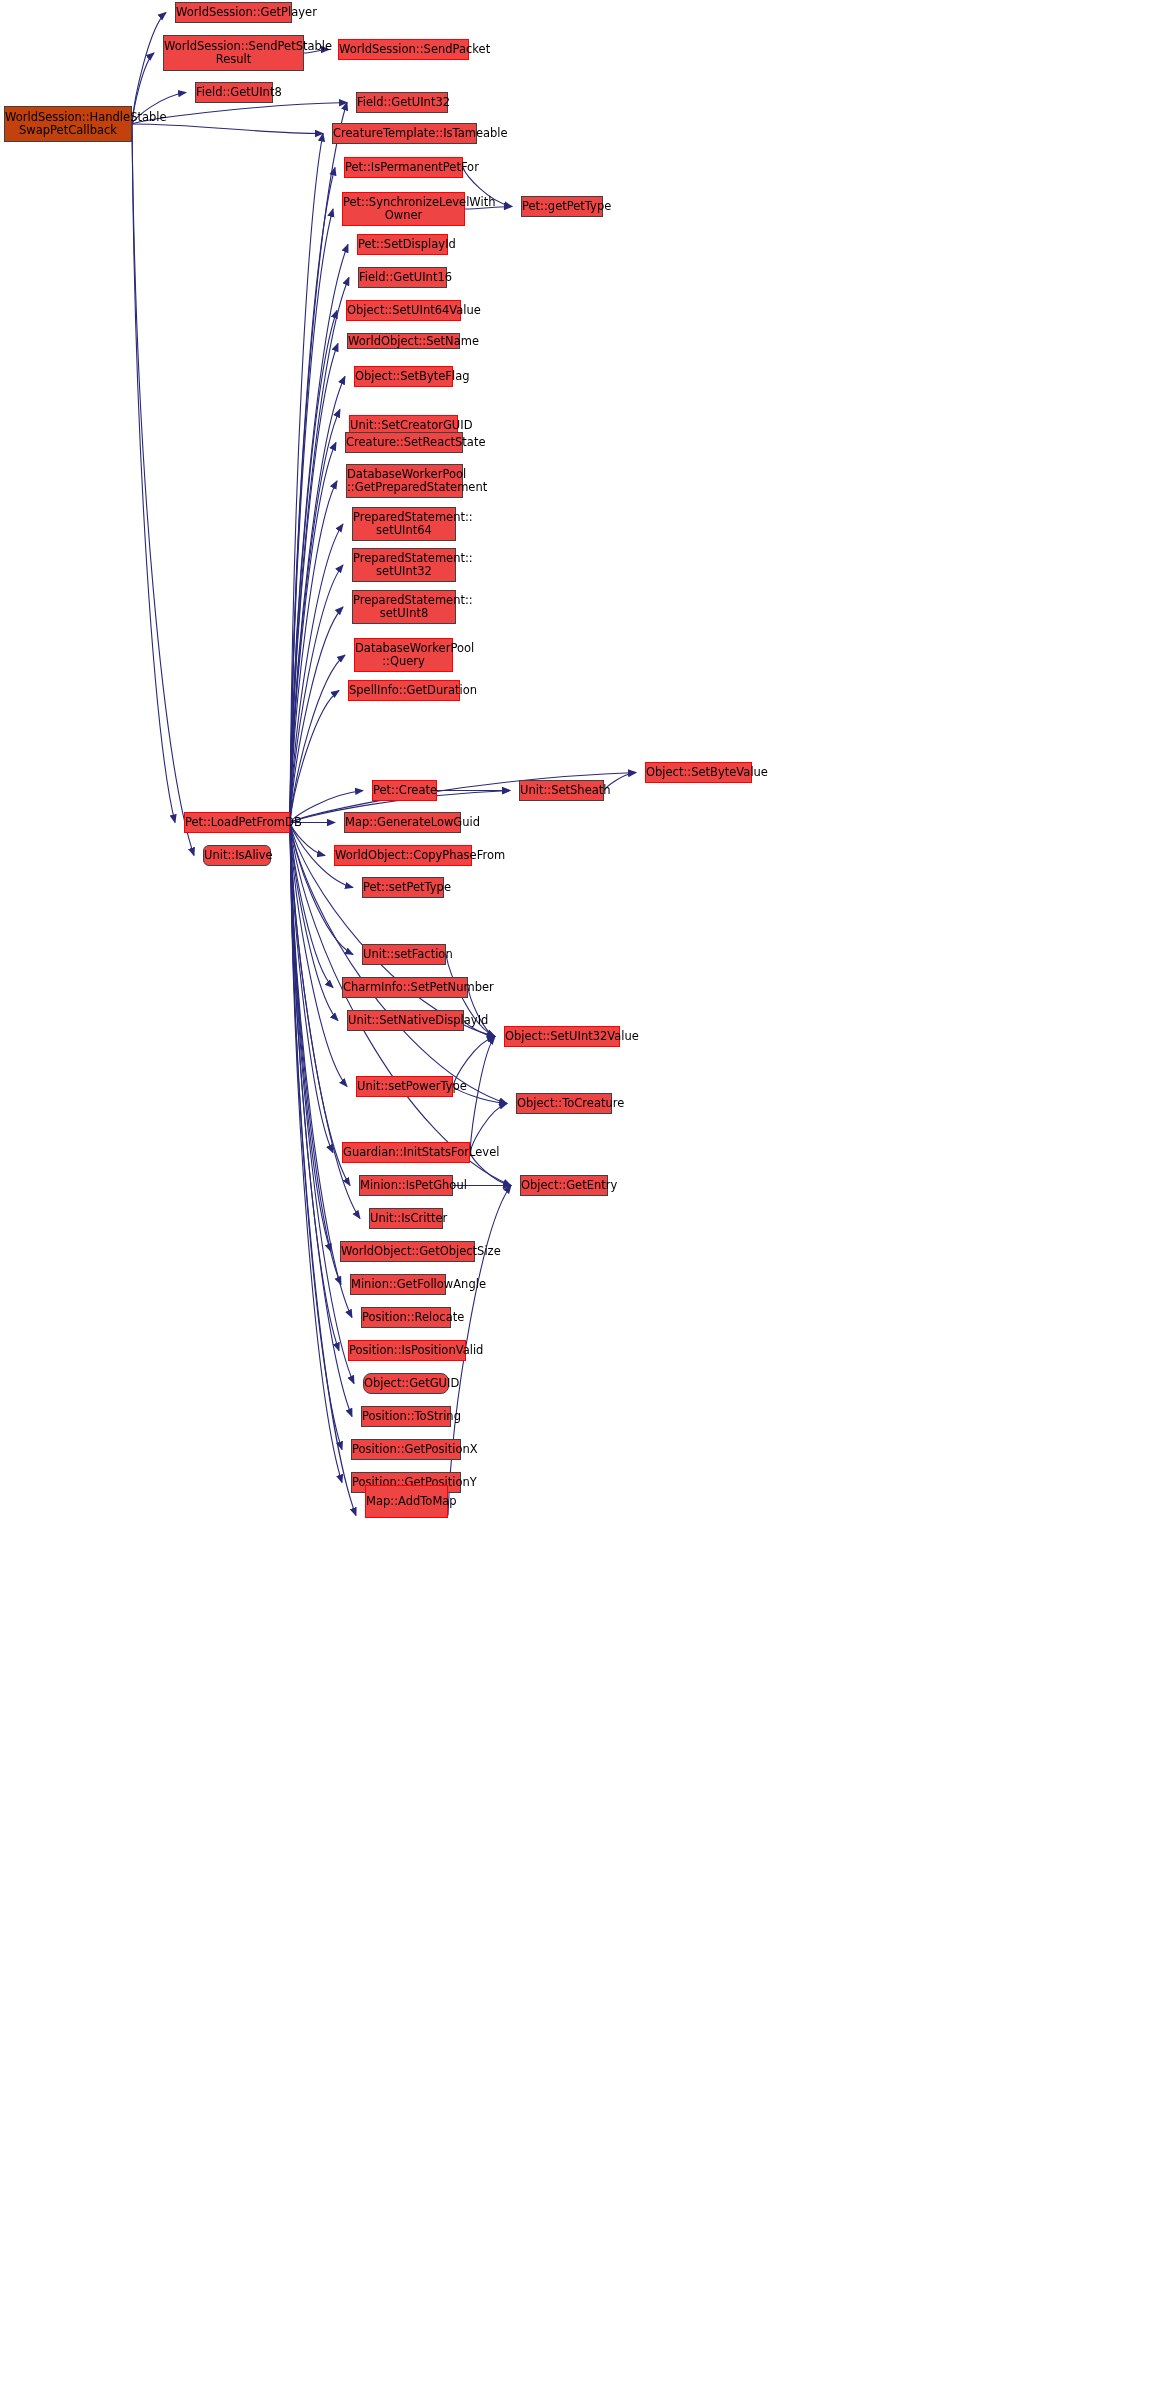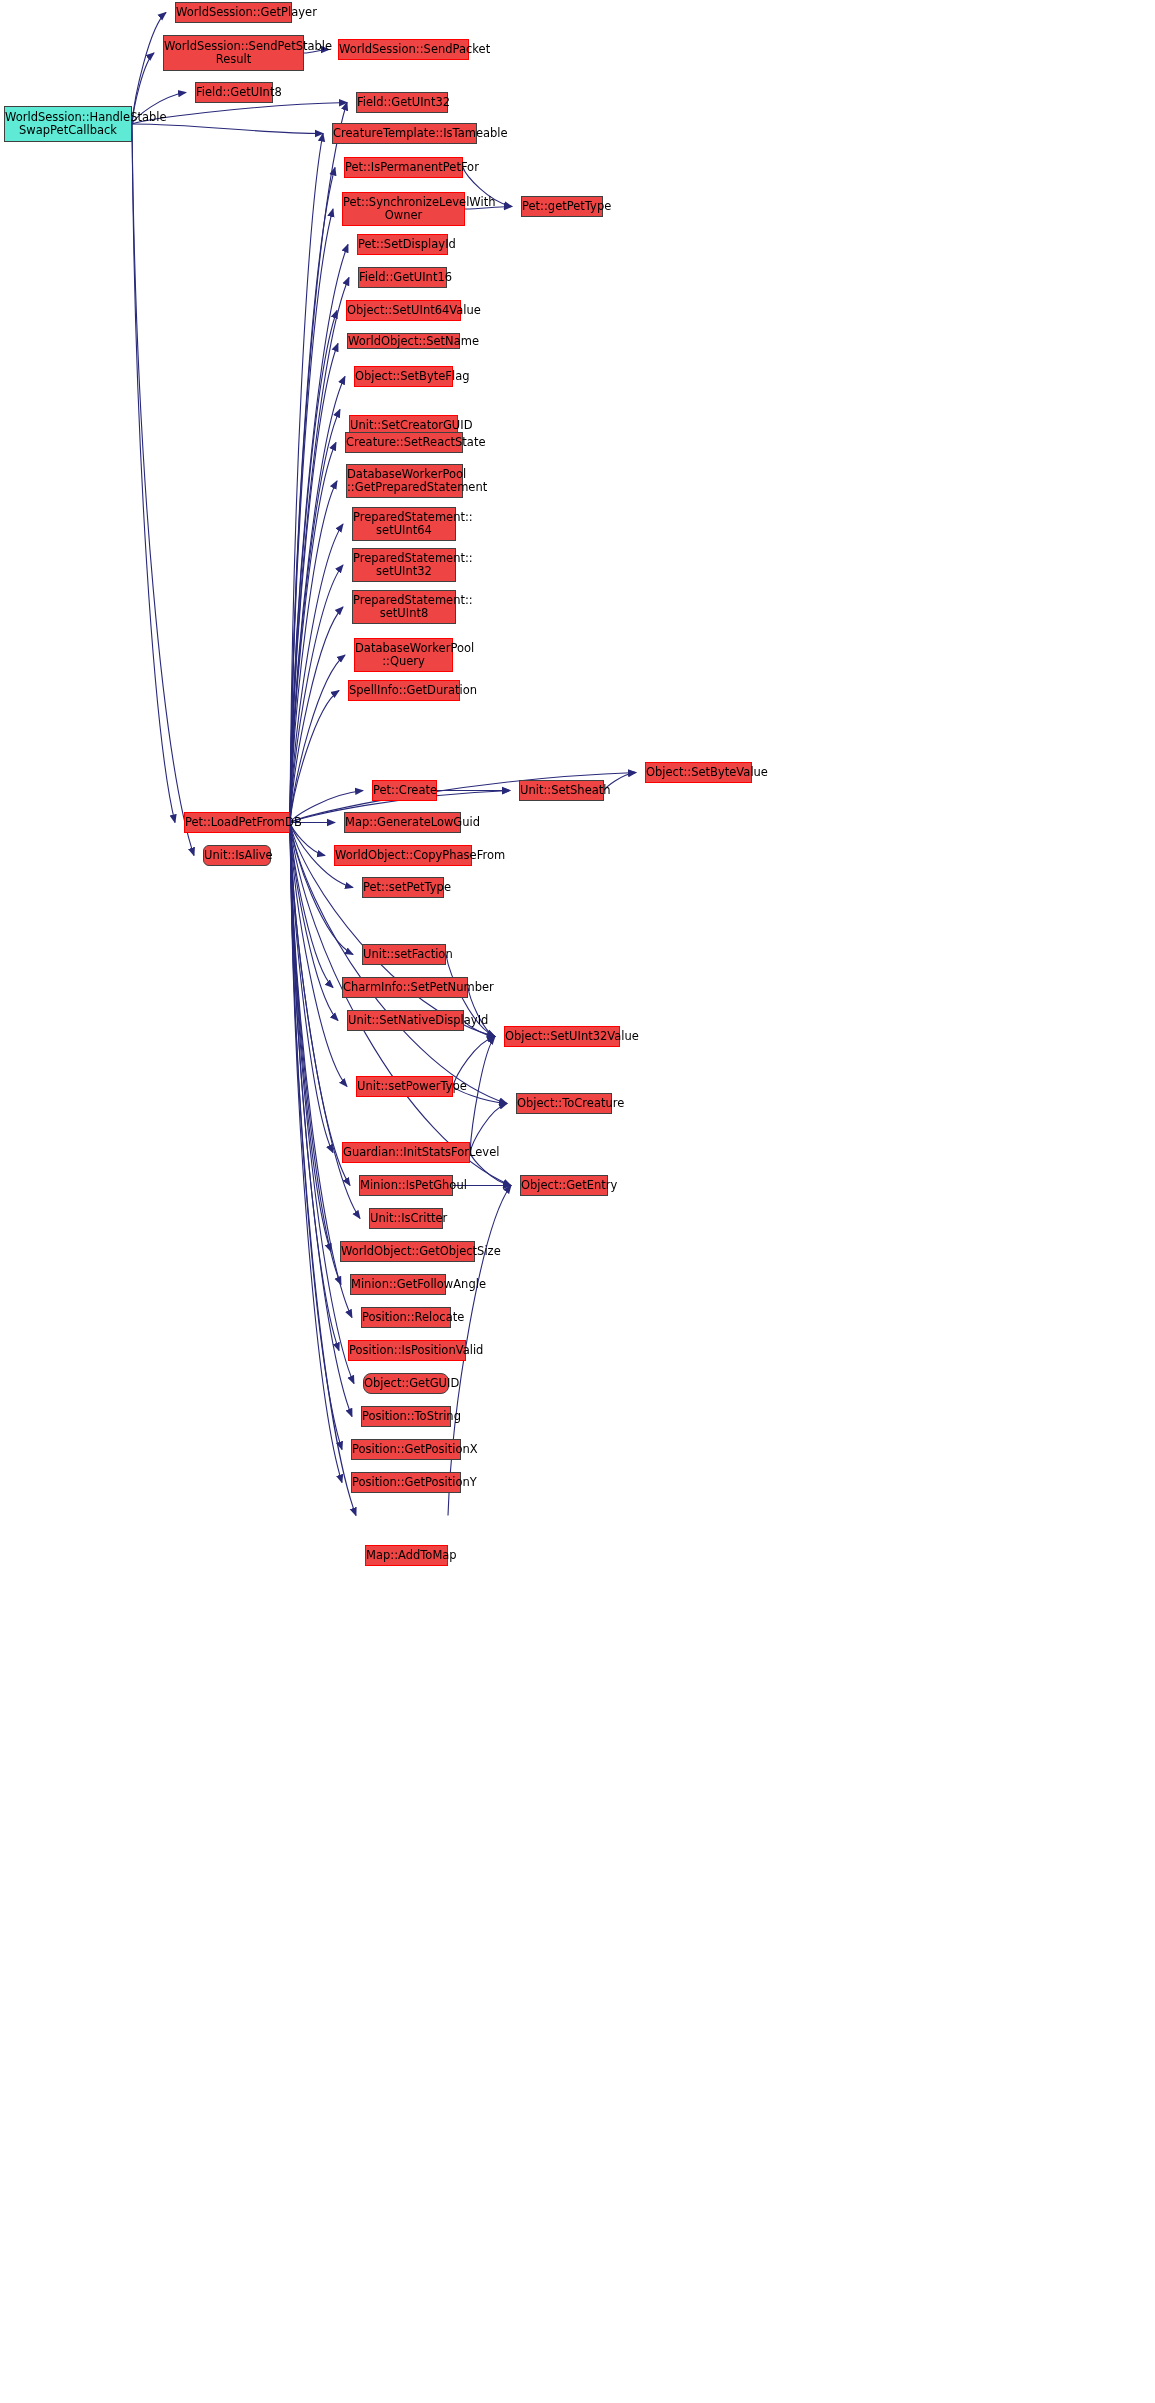--- a/index.html
+++ b/index.html
@@ -22,21 +22,21 @@
     background:#ef4444;
     border:1px solid #404040;
     color:#000000;
     font-size:11.5px;
     line-height:13px;
     letter-spacing:0px;
     white-space:pre-line;
     cursor:default;
   }
   .node.red{border:1px solid #ff0000;}
-  .node.root{background:#5eead4;border:1px solid #404040;}
+  .node.root{background:#c2410c;border:1px solid #404040;}
   .node span{display:block;width:100%;padding:0 3px;}
 </style>
 </head>
 <body>
 
 <div id="canvas">
   <svg id="edges" viewBox="0 0 1155 2403">
     <defs>
       <marker id="ah" markerWidth="9" markerHeight="9" refX="8" refY="4.5" orient="auto" markerUnits="userSpaceOnUse">
         <path d="M0,0.8 L9,4.5 L0,8.2 Z" fill="#29297a"></path>
@@ -153,20 +153,20 @@
     <div class="node" style="left: 359px; top: 1175px; width: 94px; height: 21px;"><span>Minion::IsPetGhoul</span></div>
     <div class="node" style="left: 369px; top: 1208px; width: 74px; height: 21px;"><span>Unit::IsCritter</span></div>
     <div class="node" style="left: 340px; top: 1241px; width: 135px; height: 21px;"><span>WorldObject::GetObjectSize</span></div>
     <div class="node" style="left: 350px; top: 1274px; width: 96px; height: 21px;"><span>Minion::GetFollowAngle</span></div>
     <div class="node" style="left: 361px; top: 1307px; width: 90px; height: 21px;"><span>Position::Relocate</span></div>
     <div class="node red" style="left: 348px; top: 1340px; width: 118px; height: 21px;"><span>Position::IsPositionValid</span></div>
     <div class="node" style="left: 363px; top: 1373px; width: 86px; height: 21px; border-radius: 8px;"><span>Object::GetGUID</span></div>
     <div class="node" style="left: 361px; top: 1406px; width: 90px; height: 21px;"><span>Position::ToString</span></div>
     <div class="node" style="left: 351px; top: 1439px; width: 110px; height: 21px;"><span>Position::GetPositionX</span></div>
     <div class="node" style="left: 351px; top: 1472px; width: 110px; height: 21px;"><span>Position::GetPositionY</span></div>
-    <div class="node red" style="left: 365px; top: 1545px; width: 83px; height: 21px;"><span>Map::AddToMap</span></div>
+    <div class="node red" style="left: 365px; top: 1485px; width: 83px; height: 33px;"><span>Map::AddToMap</span></div>
     <div class="node" style="left: 521px; top: 196px; width: 82px; height: 21px;"><span>Pet::getPetType</span></div>
     <div class="node" style="left: 519px; top: 780px; width: 85px; height: 21px;"><span>Unit::SetSheath</span></div>
     <div class="node red" style="left: 645px; top: 762px; width: 107px; height: 21px;"><span>Object::SetByteValue</span></div>
     <div class="node red" style="left: 504px; top: 1026px; width: 116px; height: 21px;"><span>Object::SetUInt32Value</span></div>
     <div class="node" style="left: 516px; top: 1093px; width: 96px; height: 21px;"><span>Object::ToCreature</span></div>
     <div class="node" style="left: 520px; top: 1175px; width: 88px; height: 21px;"><span>Object::GetEntry</span></div>
   </div>
 
 </body></html>

